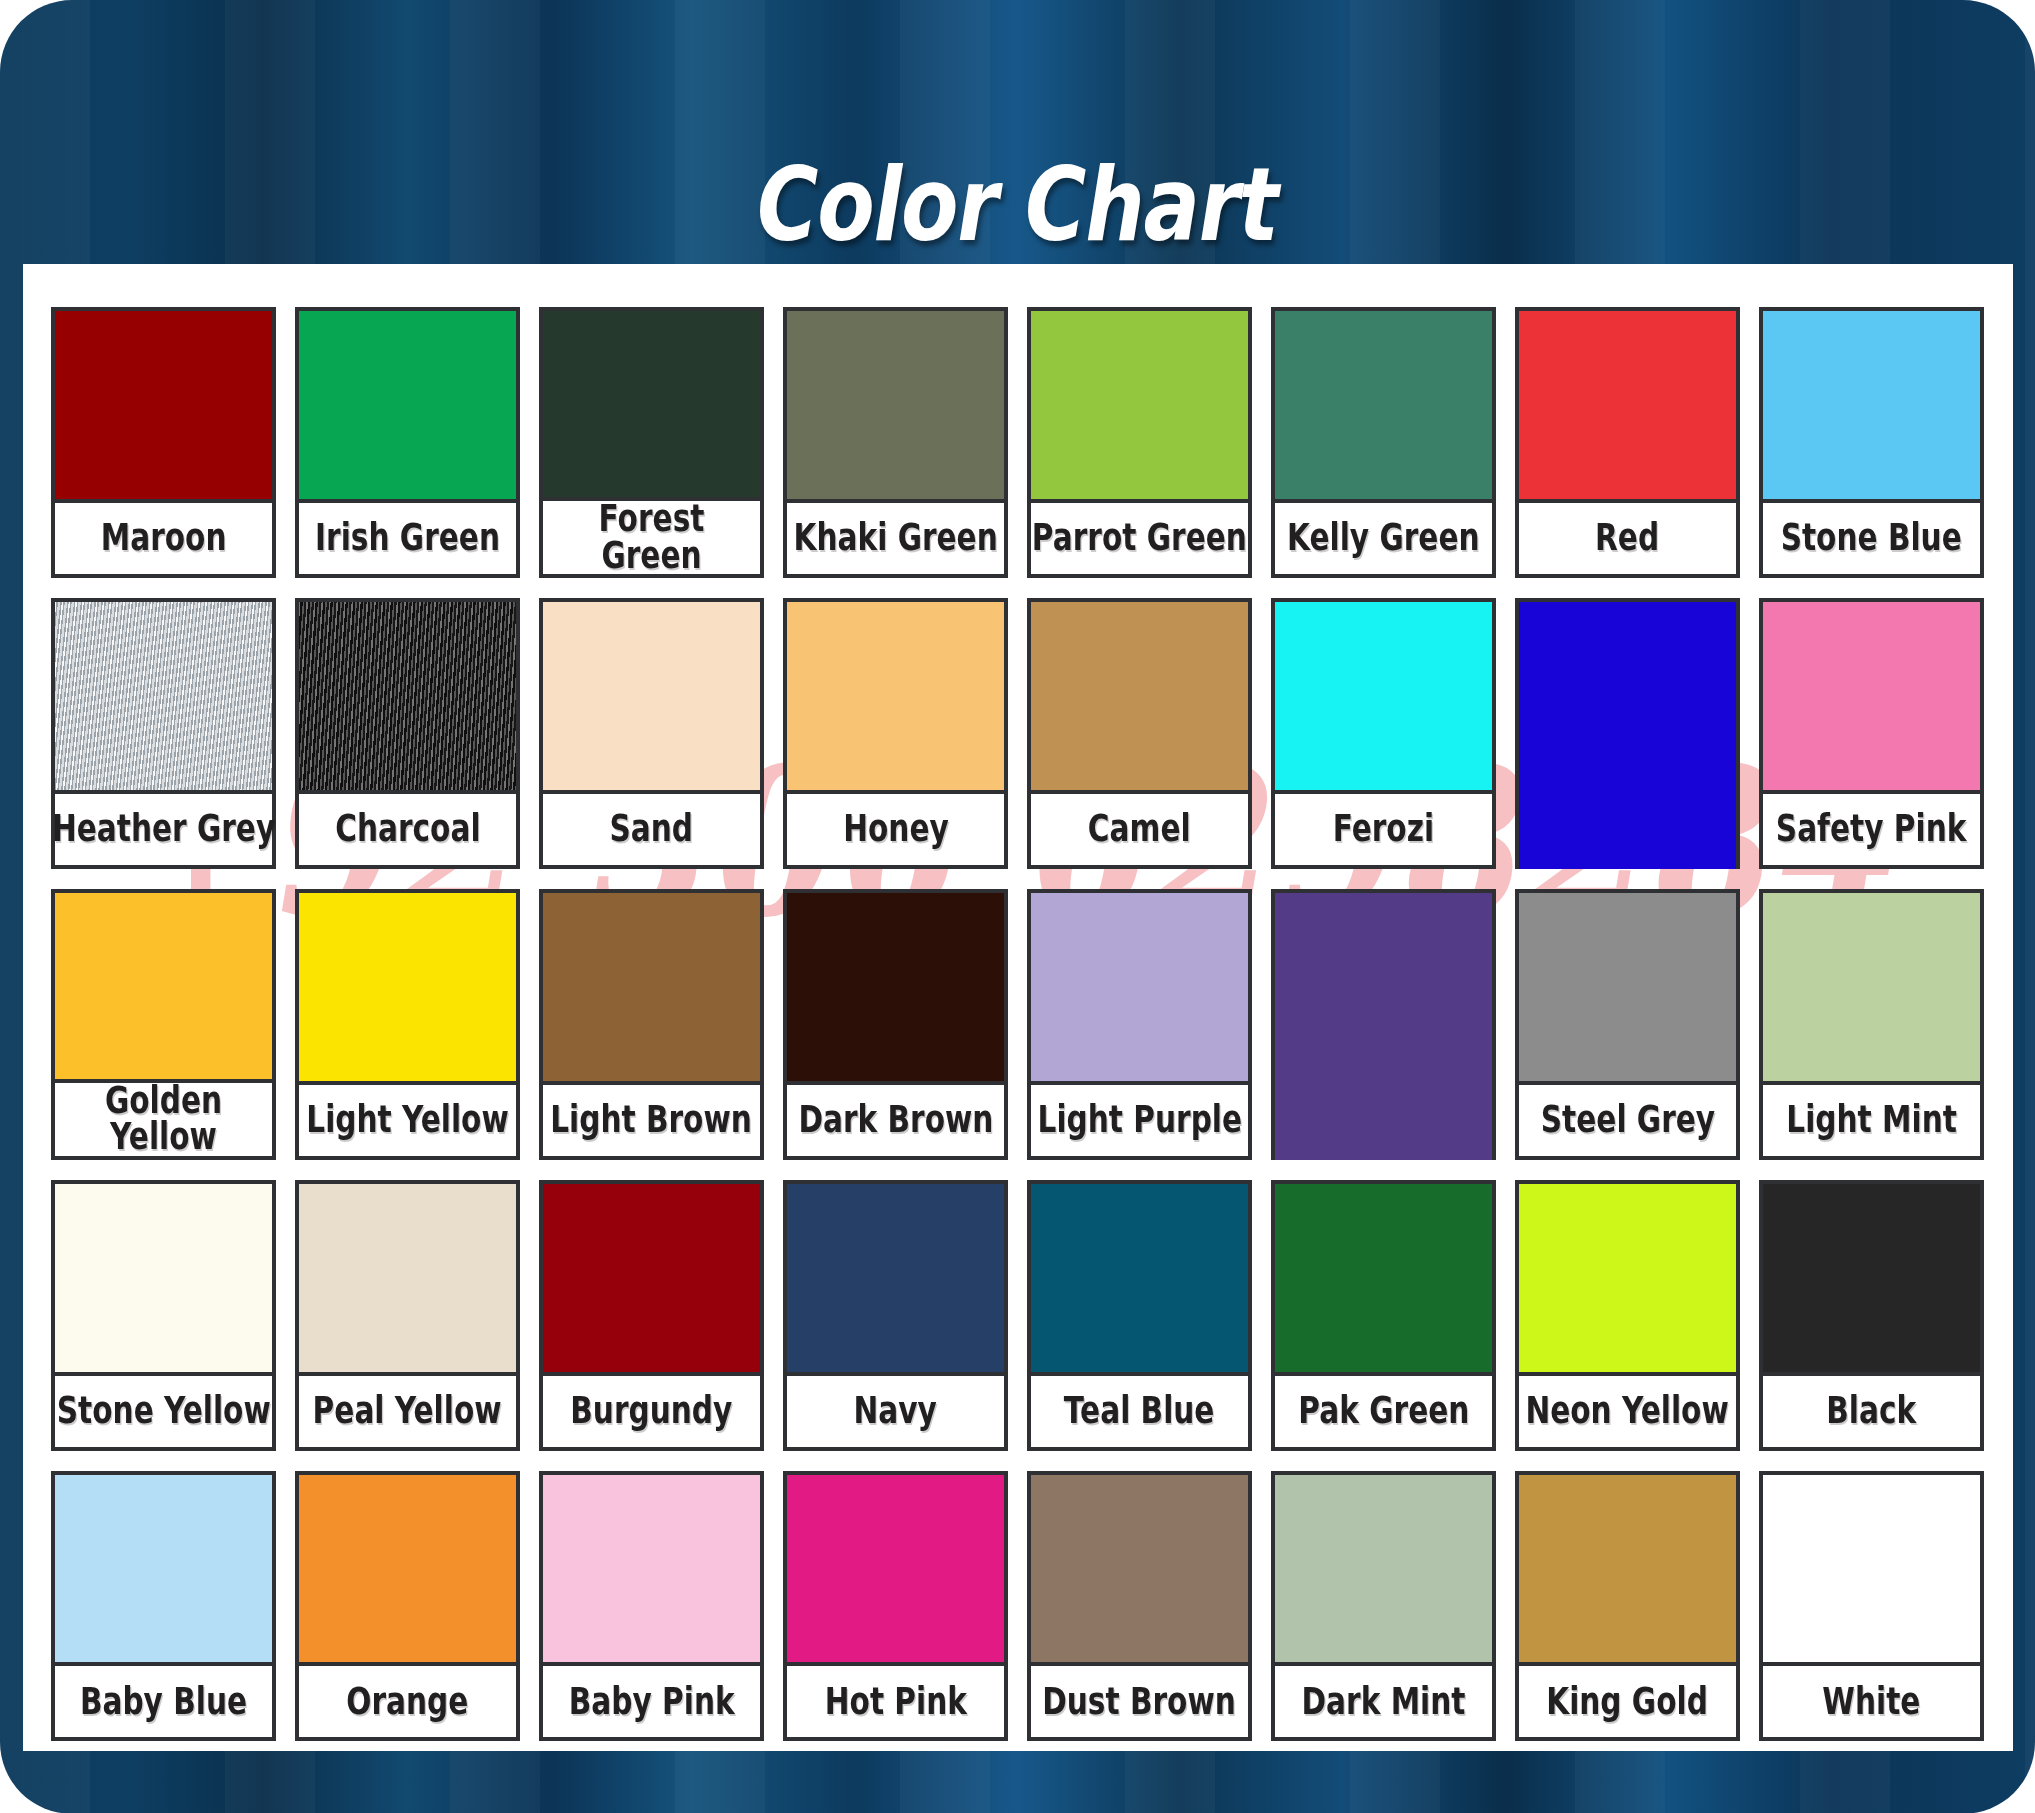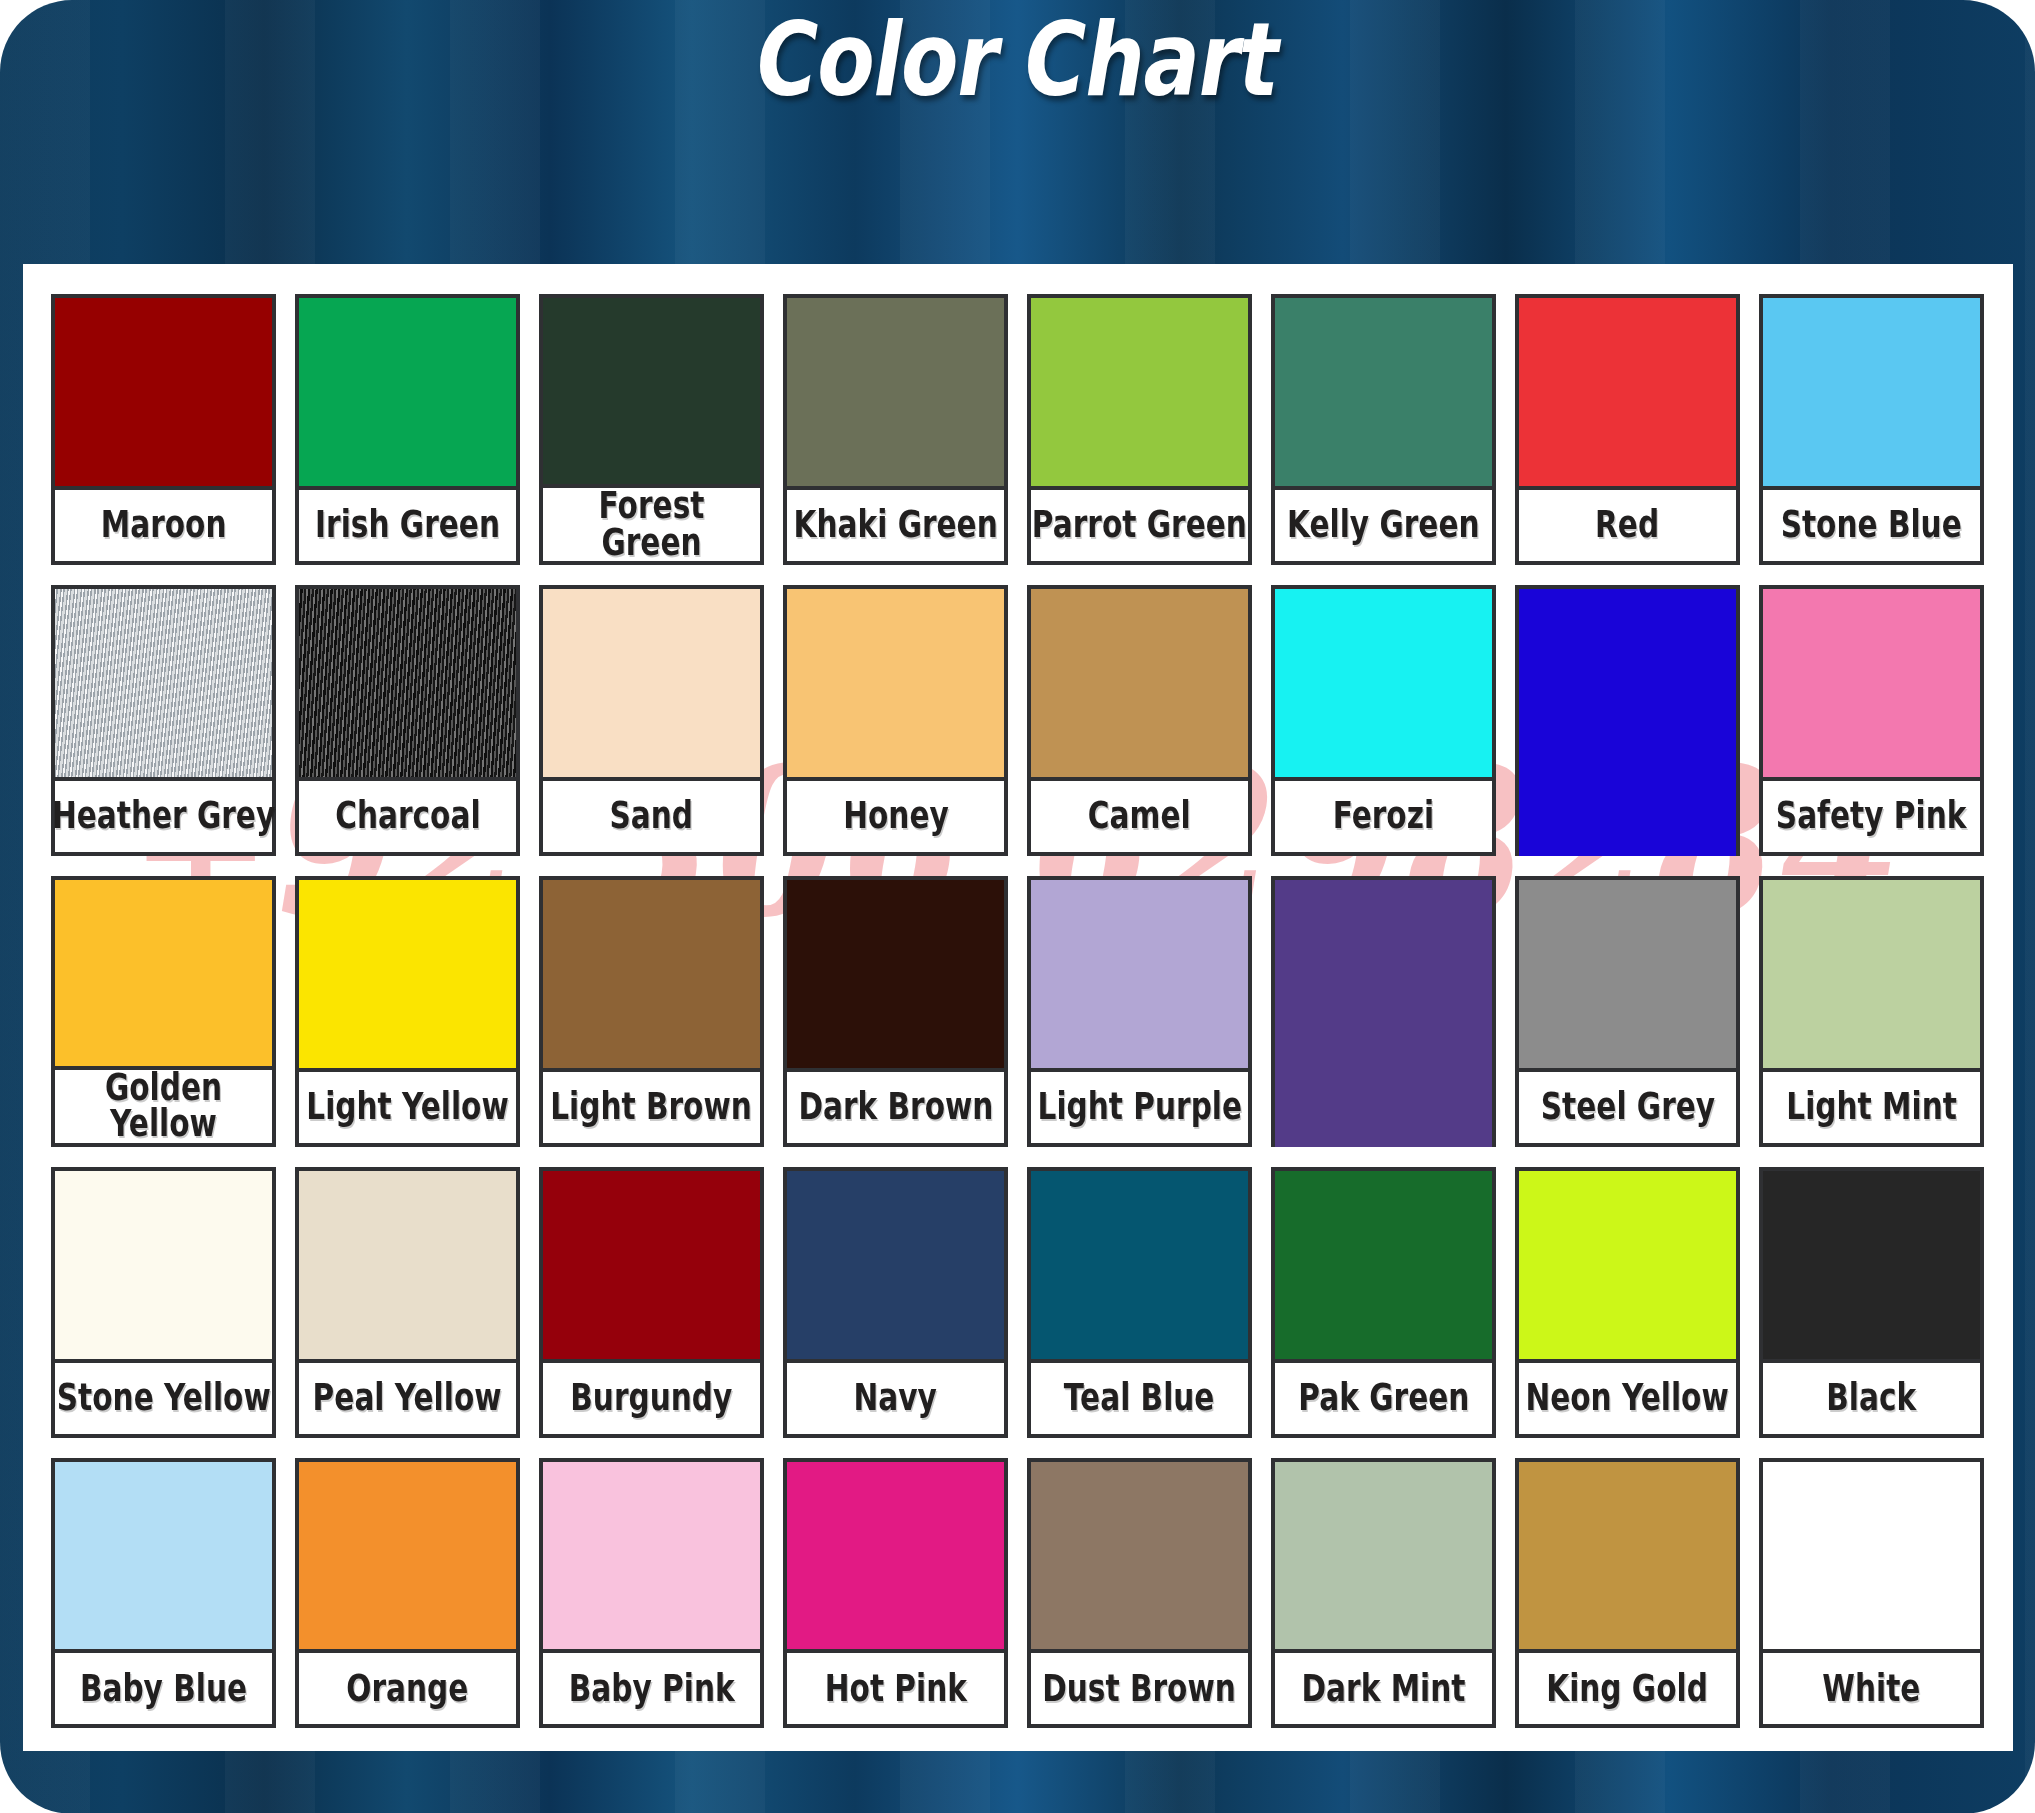--- a/index.html
+++ b/index.html
@@ -51,21 +51,21 @@
         rgba(255,255,255,0.0) 225px);
     pointer-events: none;
   }
 
   
   .title-band {
     position: relative;
     z-index: 3;
     height: 264px;
     display: flex;
-    align-items: flex-start;
+    align-items: flex-end;
     justify-content: center;
   }
   .chart-title {
     font-family: "DejaVu Sans", sans-serif;
     font-weight: bold;
     font-style: italic;
     font-size: 102px;
     letter-spacing: -1.5px;
     color: #ffffff;
     transform: scaleX(0.82);
@@ -111,20 +111,21 @@
   
   .grid {
     position: relative;
     z-index: 5;
     display: grid;
     grid-template-columns: repeat(8, 1fr);
     grid-template-rows: repeat(5, 1fr);
     column-gap: 19px;
     row-gap: 20px;
     height: 100%;
+    margin-top: 13px;
   }
 
   .swatch {
     display: flex;
     flex-direction: column;
     min-width: 0;
   }
 
   .chip {
     flex: 1 1 auto;

